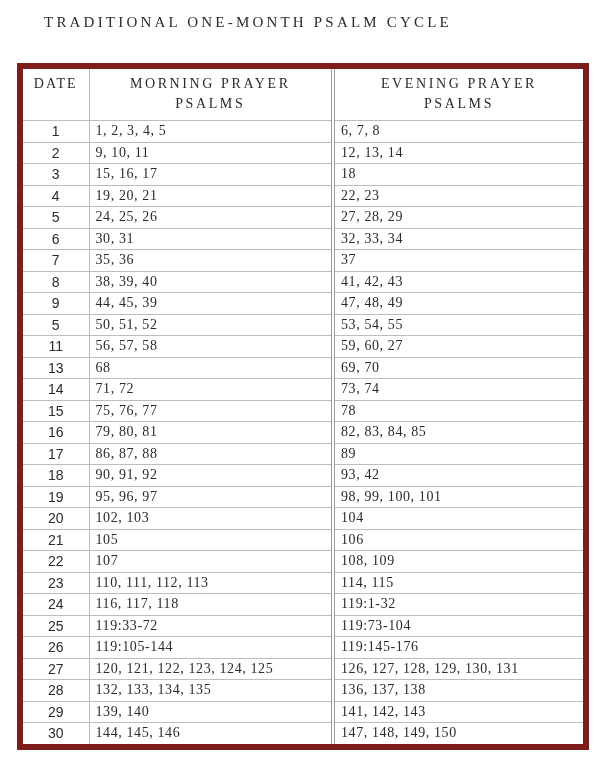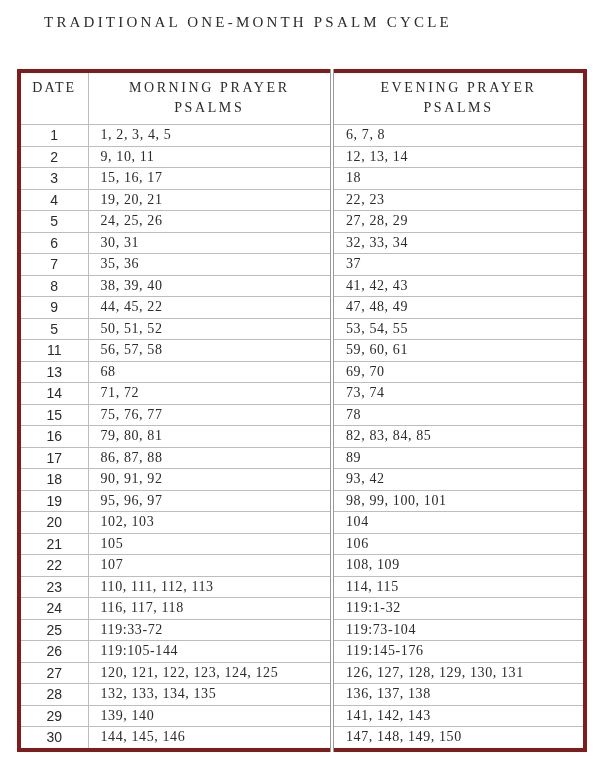--- a/index.html
+++ b/index.html
@@ -22,25 +22,25 @@
       width: 496px;
       text-align: center;
       font-size: 15px;
       letter-spacing: 3.2px;
       color: #2b2b2b;
       font-weight: normal;
     }
     table.cycle {
       position: absolute;
       left: 17px;
-      top: 69px;
+      top: 63px;
       width: 566px;
       border-collapse: collapse;
       table-layout: fixed;
-      border: 4px solid #7f1d1d;
+      border: 6px solid #7f1d1d;
     }
     table.cycle col.c-date { width: 69px; }
     table.cycle col.c-morning { width: 244px; }
     table.cycle col.c-evening { width: 253px; }
     table.cycle th {
       font-weight: normal;
       font-size: 14px;
       letter-spacing: 2.6px;
       color: #2b2b2b;
       height: 46px;
@@ -62,21 +62,21 @@
       line-height: 20px;
       border: 1px solid #bdbdbd;
       color: #2b2b2b;
     }
     table.cycle td.date {
       text-align: center;
       font-family: "Liberation Sans", "DejaVu Sans", sans-serif;
       font-size: 14px;
     }
     table.cycle td.ps {
-      padding-left: 12px;
+      padding-left: 6px;
       font-variant-numeric: oldstyle-nums;
       letter-spacing: 0.6px;
     }
     
     table.cycle .divider-left {
       border-right: 4px double #9a9a9a;
       margin-top: 34px;
     }
   </style>
 </head>
@@ -142,32 +142,32 @@
         <td class="ps divider-left">35, 36</td>
         <td class="ps">37</td>
       </tr>
     <tr>
         <td class="date">8</td>
         <td class="ps divider-left">38, 39, 40</td>
         <td class="ps">41, 42, 43</td>
       </tr>
     <tr>
         <td class="date">9</td>
-        <td class="ps divider-left">44, 45, 22</td>
+        <td class="ps divider-left">44, 45, 39</td>
         <td class="ps">47, 48, 49</td>
       </tr>
     <tr>
         <td class="date">5</td>
         <td class="ps divider-left">50, 51, 52</td>
         <td class="ps">53, 54, 55</td>
       </tr>
     <tr>
         <td class="date">11</td>
         <td class="ps divider-left">56, 57, 58</td>
-        <td class="ps">59, 60, 61</td>
+        <td class="ps">59, 60, 27</td>
       </tr>
     <tr>
         <td class="date">13</td>
         <td class="ps divider-left">68</td>
         <td class="ps">69, 70</td>
       </tr>
     <tr>
         <td class="date">14</td>
         <td class="ps divider-left">71, 72</td>
         <td class="ps">73, 74</td>

